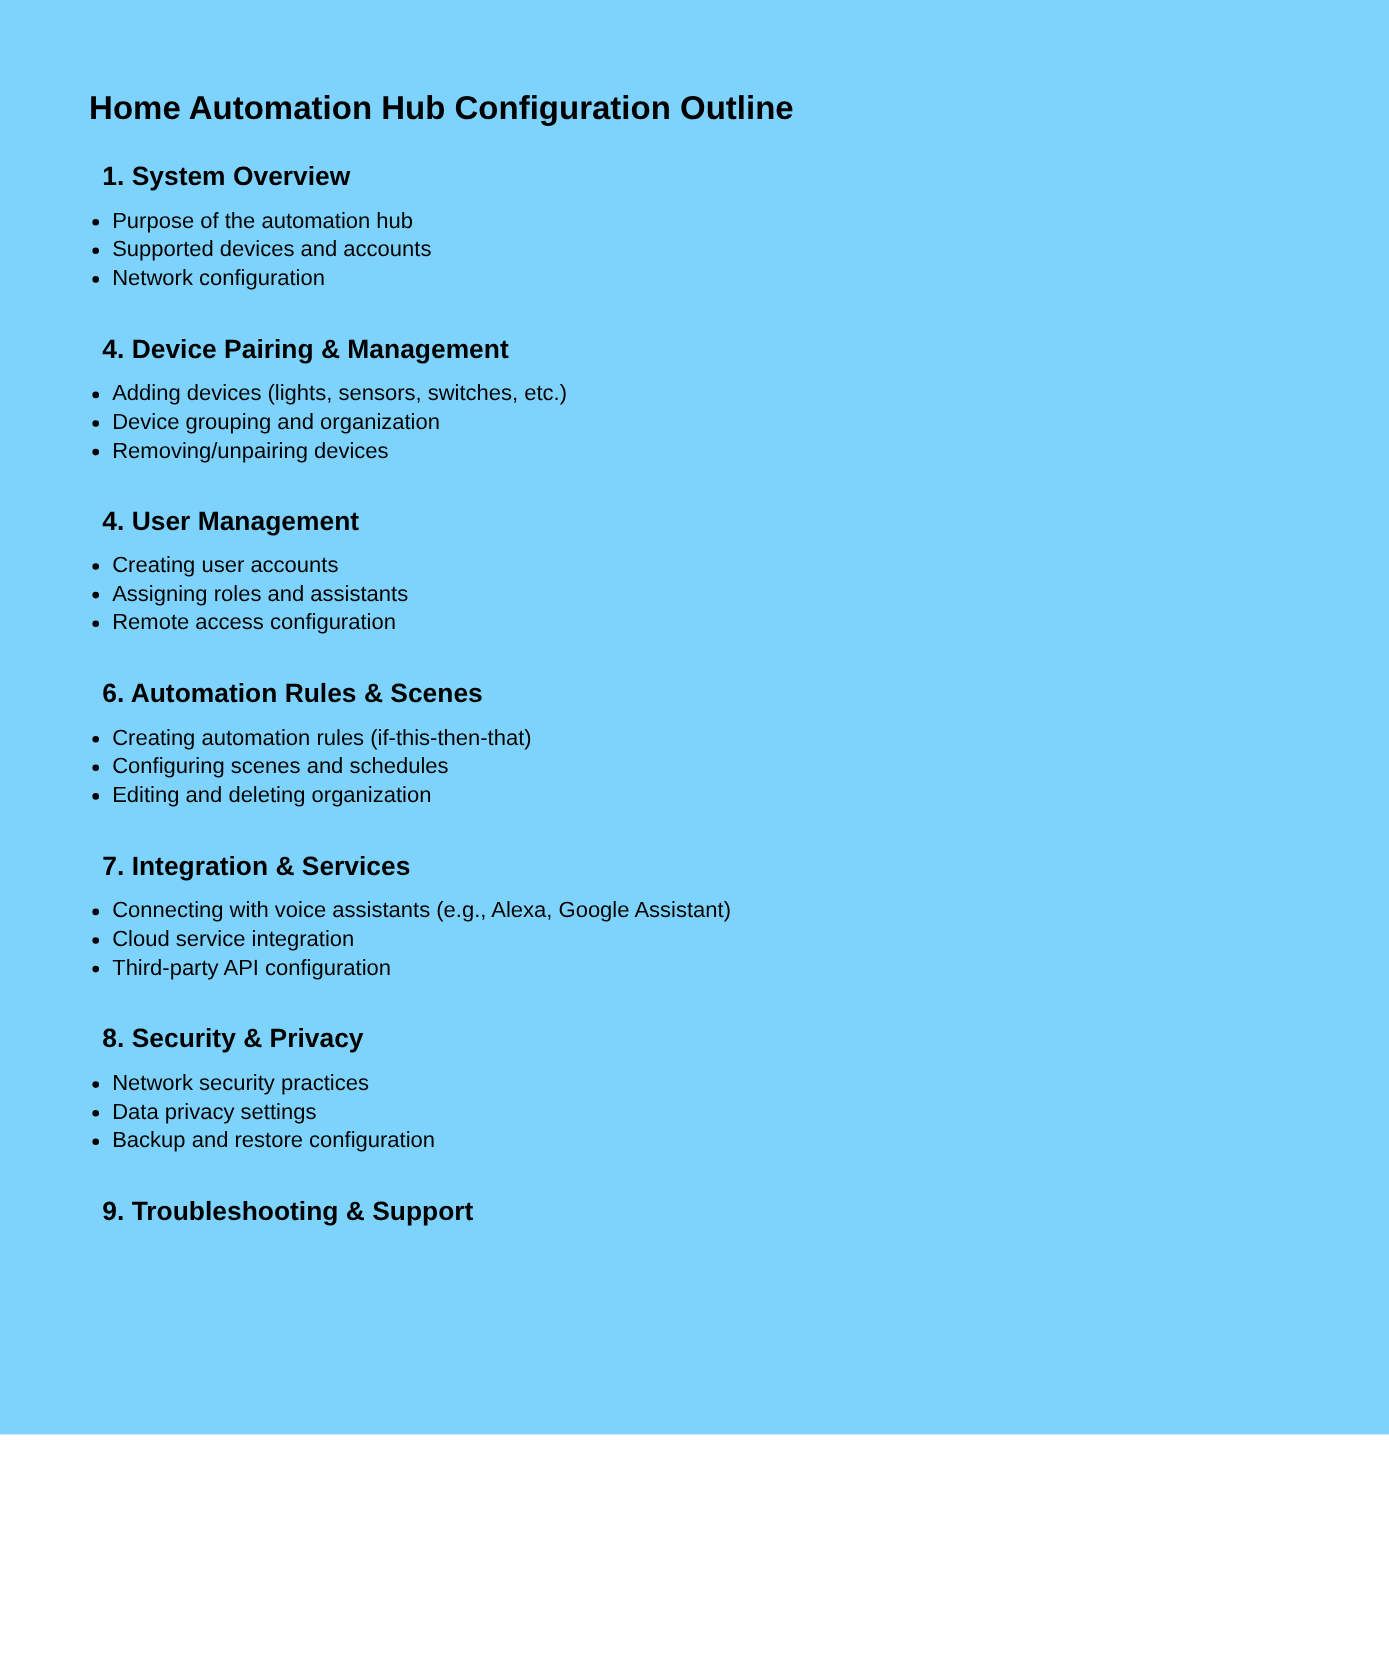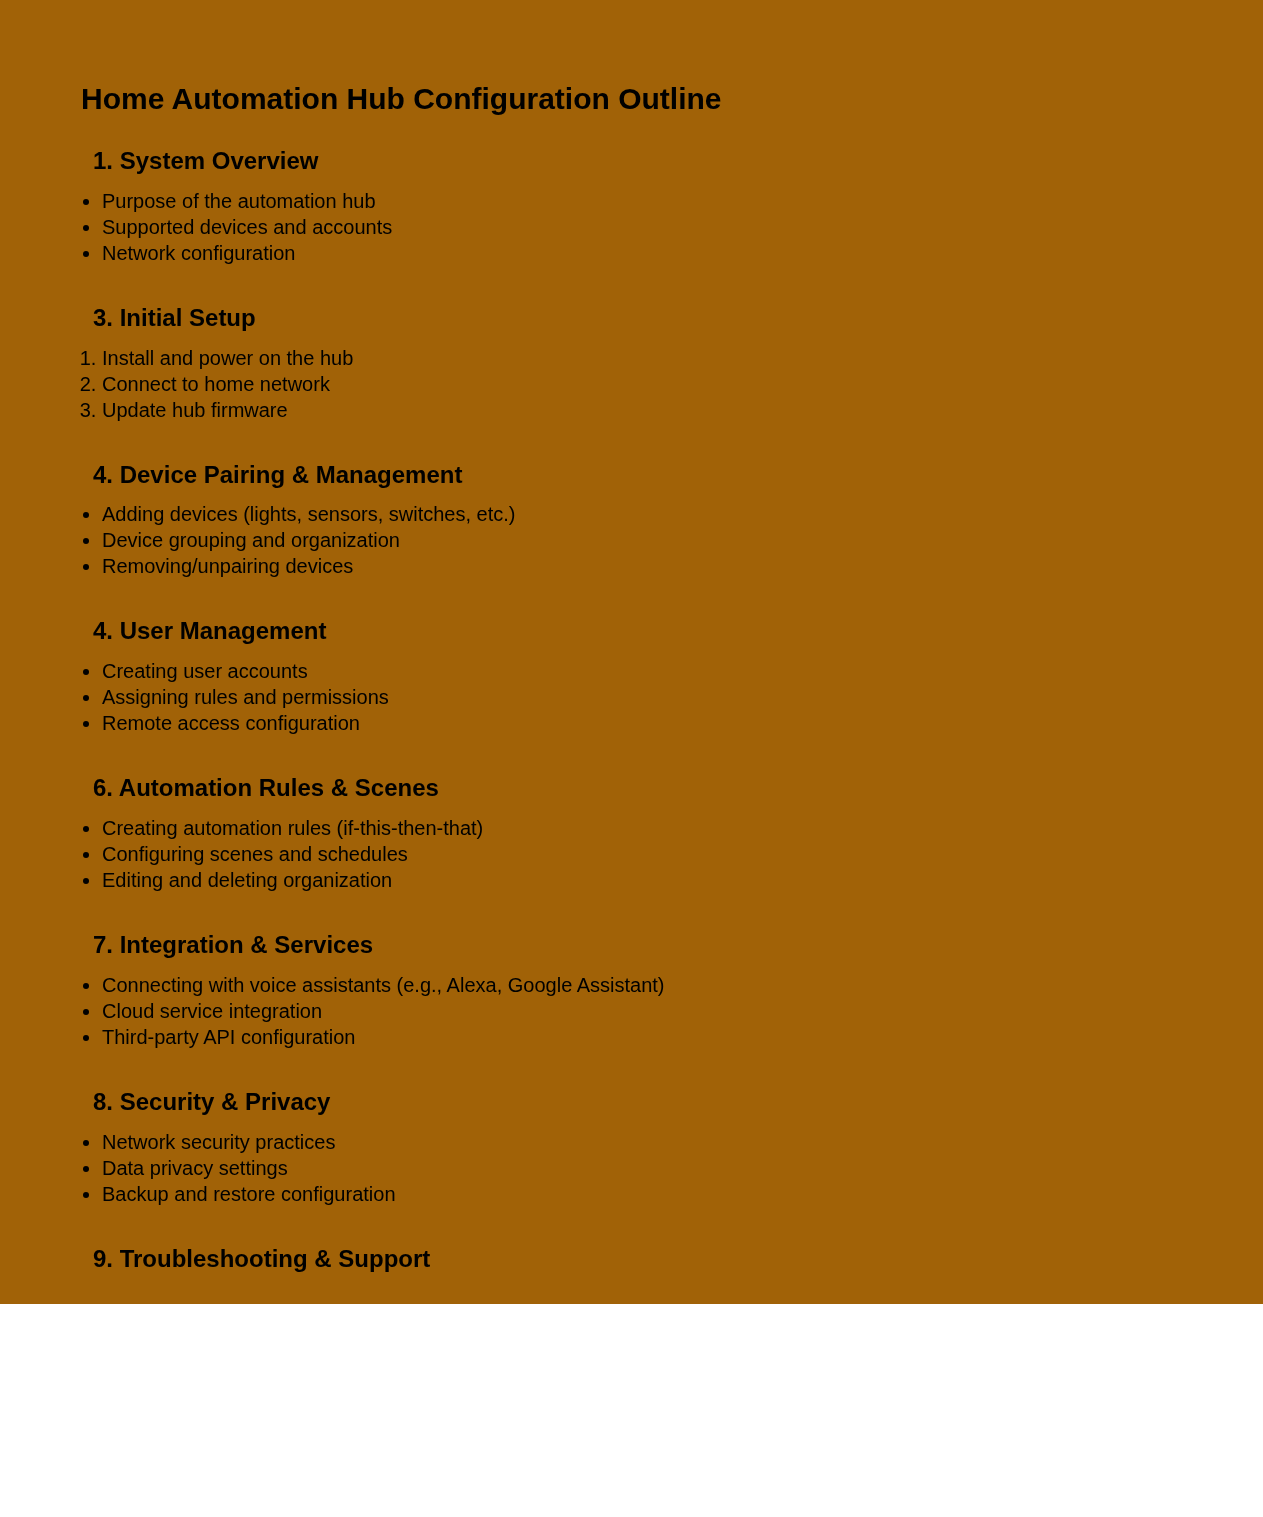--- a/index.html
+++ b/index.html
@@ -12,21 +12,21 @@
     position: relative;
     overflow: hidden;
     font-family: "Liberation Sans", "DejaVu Sans", sans-serif;
     color: #000000;
   }
   .clip {
     position: absolute;
     top: 0; left: 0; right: 0;
     height: 1304px;          
     overflow: hidden;
-    background: #a16207;
+    background: #7dd3fc;
   }
   .doc {
     padding: 0 81px;
   }
   h1 {
     font-size: 30px;
     line-height: 36px;
     font-weight: bold;
     margin: 0;
     padding-top: 81px;
@@ -64,43 +64,35 @@
   <section class="sec">
     <h2>1. System Overview</h2>
   <ul>
             <li>Purpose of the automation hub</li>
             <li>Supported devices and accounts</li>
             <li>Network configuration</li>
           </ul>
         </section>
 
 
-  <section class="sec">
-    <h2>3. Initial Setup</h2>
-  <ol>
-            <li>Install and power on the hub</li>
-            <li>Connect to home network</li>
-            <li>Update hub firmware</li>
-          </ol>
-        </section>
 
   <section class="sec">
     <h2>4. Device Pairing &amp; Management</h2>
   <ul>
             <li>Adding devices (lights, sensors, switches, etc.)</li>
             <li>Device grouping and organization</li>
             <li>Removing/unpairing devices</li>
           </ul>
         </section>
 
   <section class="sec">
     <h2>4. User Management</h2>
   <ul>
             <li>Creating user accounts</li>
-            <li>Assigning rules and permissions</li>
+            <li>Assigning roles and assistants</li>
             <li>Remote access configuration</li>
           </ul>
         </section>
 
   <section class="sec">
     <h2>6. Automation Rules &amp; Scenes</h2>
   <ul>
             <li>Creating automation rules (if-this-then-that)</li>
             <li>Configuring scenes and schedules</li>
             <li>Editing and deleting organization</li>

